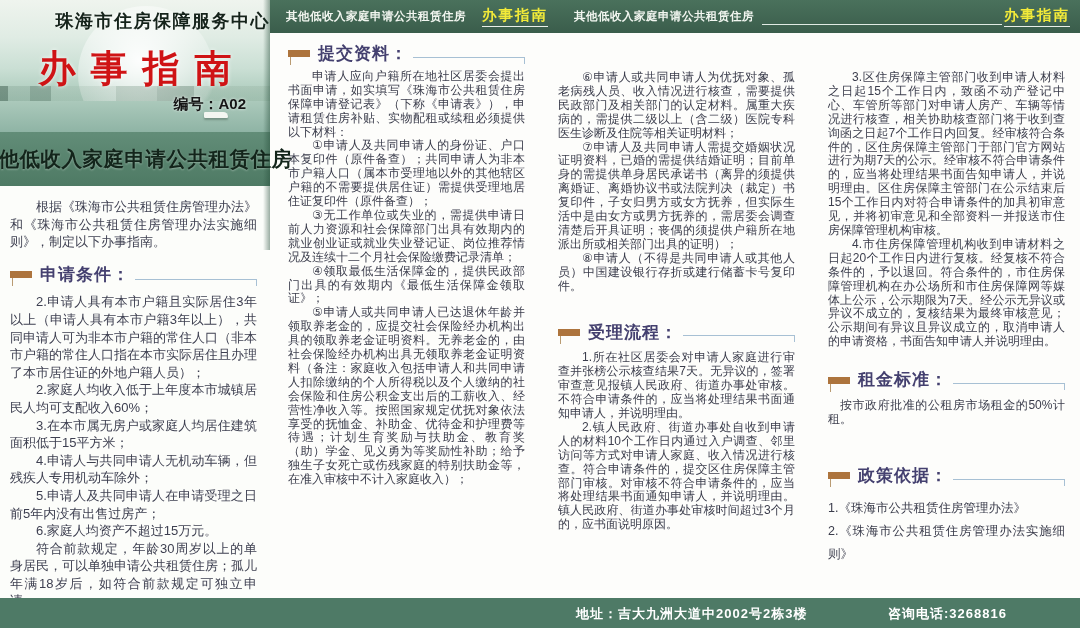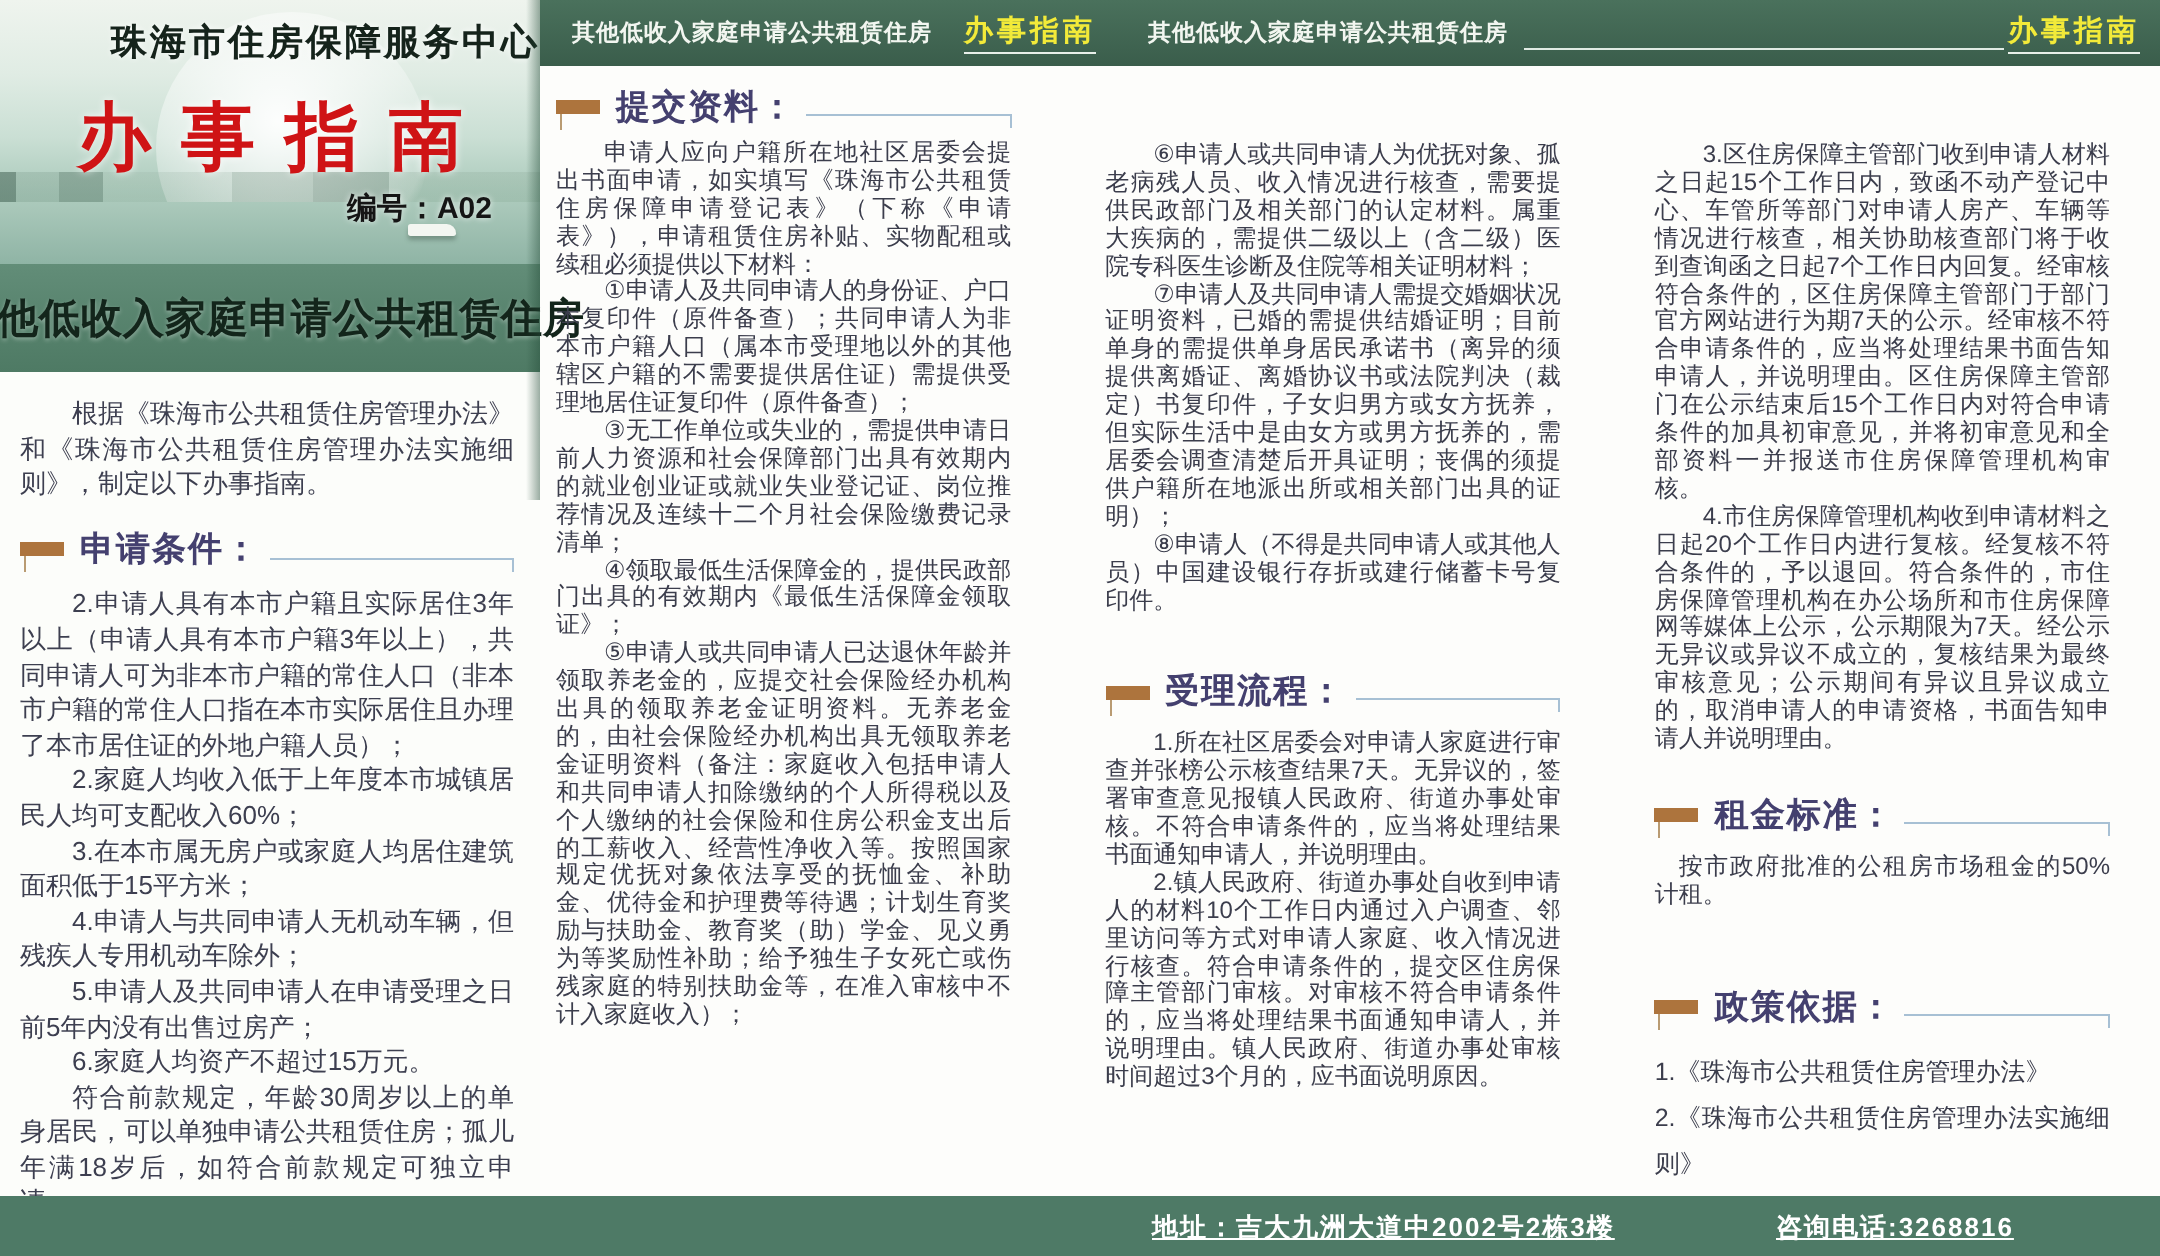--- a/index.html
+++ b/index.html
@@ -56,36 +56,36 @@
   .top-bar { position:absolute; left:270px; top:0; width:810px; height:33px;
     background:linear-gradient(180deg,#4a715c,#3a5d4b); display:flex; align-items:center; }
   .tb-title { font-weight:bold; font-size:11.5px; color:#f2f6f0; letter-spacing:.5px; white-space:nowrap; }
   .tb-badge { font-weight:bold; font-size:14.5px; color:#f2ea39; letter-spacing:2px;
     border-bottom:1px solid #e9f0ea; padding-bottom:1px; white-space:nowrap; }
   .tb-t1 { margin-left:16px; } .tb-b1 { margin-left:16px; } .tb-t2 { margin-left:26px; }
   .tb-line { flex:1; border-bottom:1px solid #e0eae3; align-self:flex-end; margin:0 0 8px 8px; }
   .tb-b2 { margin-right:10px; margin-left:2px; }
 
   
-  .columns { position:absolute; left:260px; top:33px; width:810px; height:565px; display:flex;gap:14px; }
+  .columns { position:absolute; left:270px; top:33px; width:810px; height:565px; display:flex; }
   .col { width:270px; box-sizing:border-box; padding:12px 15px 0 18px;
     font-size:12px; line-height:13.9px; color:#3b3d4c; text-align:justify; overflow:hidden; }
   .col p { margin:0; text-indent:2em; }
   .col .sec .sec-t { font-size:17px; }
   .col2 .sec { margin:2px 0 9px; }
   .first-gap { margin-top:26px !important; }
   .col3 .sec { margin:32px 0 12px; }
   .col4 .sec-rent { margin:24px 0 12px; }
   .col4 .sec-policy { margin:42px 0 14px; }
   .rent-text { text-indent:1em !important; }
   .policy-item { text-indent:0 !important; line-height:23px; font-size:12.5px; }
 
   
   .footer-bar { position:absolute; left:0; bottom:0; width:1080px; height:30px; background:#4e7a66; }
-  .footer-bar span { position:absolute; top:7px; color:#ffffff; font-weight:bold; font-size:13px; letter-spacing:1px; white-space:nowrap;text-decoration:underline; }
+  .footer-bar span { position:absolute; top:7px; color:#ffffff; font-weight:bold; font-size:13px; letter-spacing:1px; white-space:nowrap; }
   .addr { left:576px; } .phone { left:888px; }
 </style>
 </head>
 <body>
 
 <div class="page">
 
   <aside class="left-panel">
     <div class="photo">
       <div class="sphere"></div>

